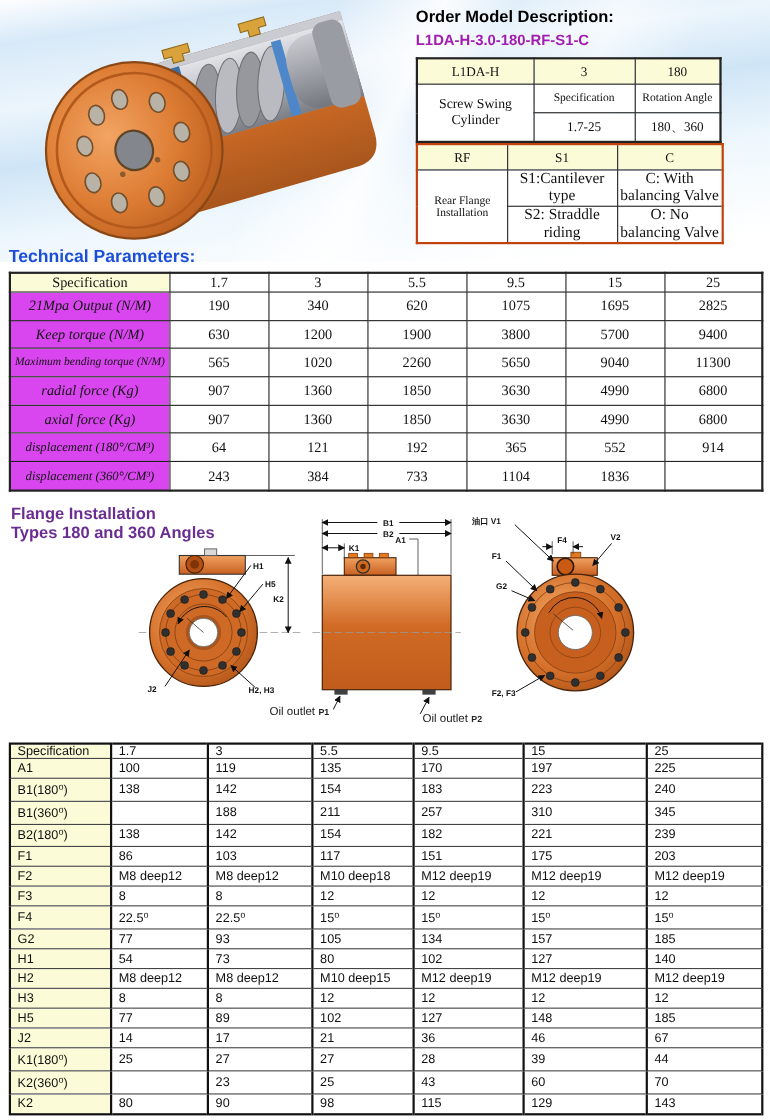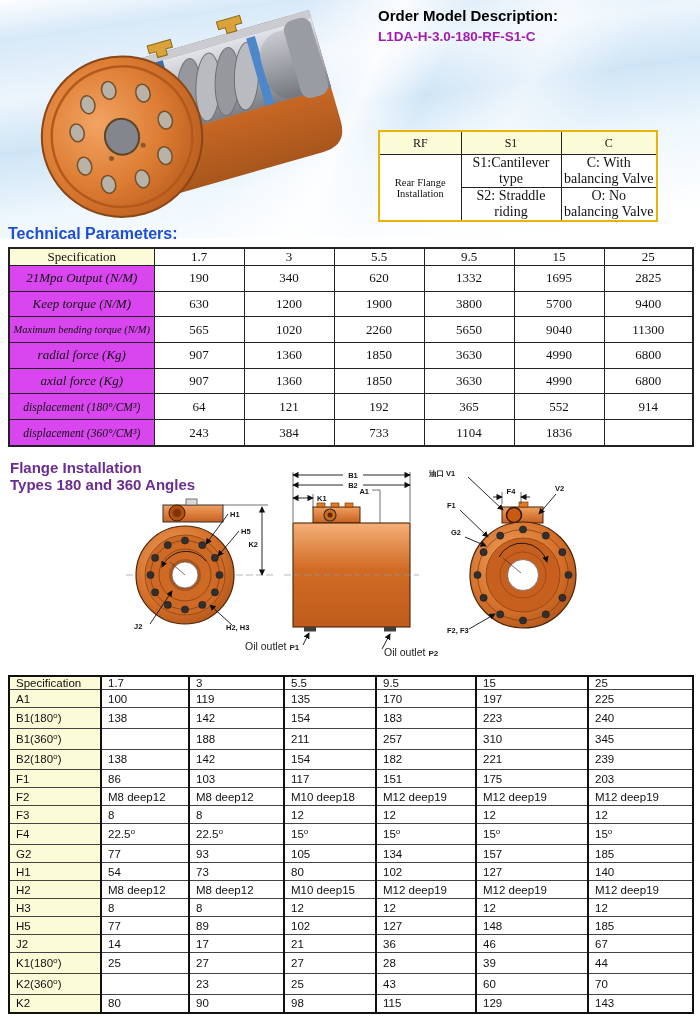--- a/index.html
+++ b/index.html
@@ -16,21 +16,21 @@
   .product{position:absolute;left:4px;top:4px;width:366px;height:226px;}
 
   .order-title{position:absolute;left:378px;top:7px;font-weight:bold;font-size:15px;color:#000;}
   .model-code{position:absolute;left:378px;top:29px;font-weight:bold;font-size:13.5px;color:#a21caf;}
 
   table{border-collapse:collapse;table-layout:fixed;}
   .order-table{position:absolute;left:378px;width:278px;
     font-family:"Liberation Serif","DejaVu Serif",serif;font-size:12px;color:#111;}
   .order-table td{border:1px solid #222;text-align:center;vertical-align:middle;background:#fff;padding:0 2px;overflow:hidden;}
   .order-table.part1{top:52px;border:2px solid #222;}
-  .order-table.part2{top:130px;border:2px solid #eab308;}
+  .order-table.part2{top:130px;border:2px solid #c2410c;}
   .order-table .code-row td{background:#fcfbd7;height:22px;}
   .order-table .small{font-size:10.5px;}
   .order-table .opt{font-size:14px;}
   .order-table .name-cell{font-size:12.5px;}
 
   .tech-title{position:absolute;left:8px;top:225px;font-weight:bold;font-size:16px;color:#1d4ed8;}
   .tech-table{position:absolute;left:8px;top:247px;width:684px;height:200px;
     font-family:"Liberation Serif","DejaVu Serif",serif;font-size:13px;color:#111;border:2px solid #222;}
   .tech-table th,.tech-table td{border:1px solid #222;text-align:center;vertical-align:middle;font-weight:normal;padding:0 2px;overflow:hidden;}
   .tech-table thead th{background:#fff;}
@@ -122,20 +122,43 @@
       </g>
       <ellipse cx="116" cy="120" rx="17" ry="18" fill="#83868d" stroke="#5e4426" stroke-width="2"></ellipse>
       <circle cx="134" cy="134" r="2.5" fill="#8a5a2e"></circle>
       <circle cx="100" cy="138" r="2.5" fill="#8a5a2e"></circle>
     </g>
   </svg>
 
   <div class="order-title">Order Model Description:</div>
   <div class="model-code">L1DA-H-3.0-180-RF-S1-C</div>
 
+  <table class="order-table part1">
+    <colgroup>
+        <col style="width:106px">
+        <col style="width:92px">
+        <col style="width:78px">
+      </colgroup>
+    <tbody>
+        <tr class="code-row">
+      <td>L1DA-H</td>
+      <td>3</td>
+      <td>180</td>
+    </tr>
+    <tr style="height:26px">
+      <td rowspan="2" class="name-cell">Screw Swing Cylinder</td>
+      <td class="small">Specification</td>
+      <td class="small">Rotation Angle</td>
+    </tr>
+    <tr style="height:26px">
+      <td>1.7-25</td>
+      <td>180、360</td>
+    </tr>
+  </tbody>
+    </table>
 
   <table class="order-table part2">
     <colgroup>
         <col style="width:82px">
         <col style="width:100px">
         <col style="width:96px">
       </colgroup>
     <tbody>
         <tr class="code-row">
       <td>RF</td>
@@ -176,21 +199,21 @@
           <th>15</th>
           <th>25</th>
         </tr>
       </thead>
     <tbody>
         <tr>
           <th>21Mpa Output (N/M)</th>
           <td>190</td>
           <td>340</td>
           <td>620</td>
-          <td>1332</td>
+          <td>1075</td>
           <td>1695</td>
           <td>2825</td>
         </tr>
         <tr>
           <th>Keep torque (N/M)</th>
           <td>630</td>
           <td>1200</td>
           <td>1900</td>
           <td>3800</td>
           <td>5700</td>

